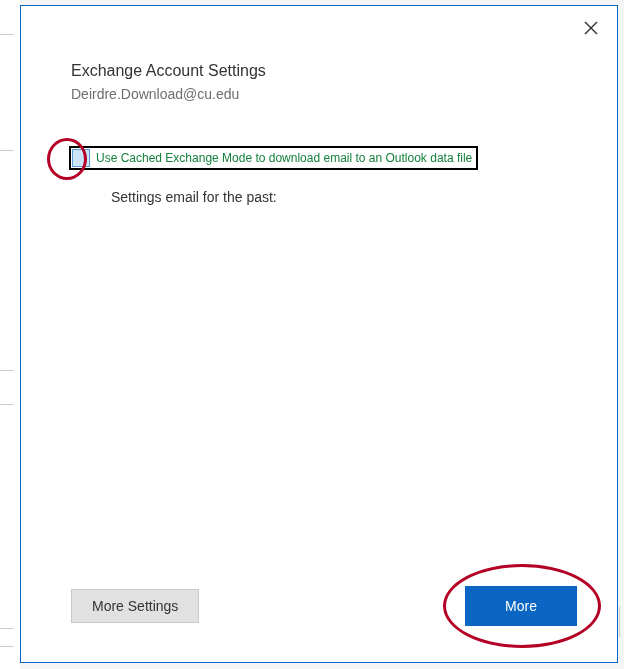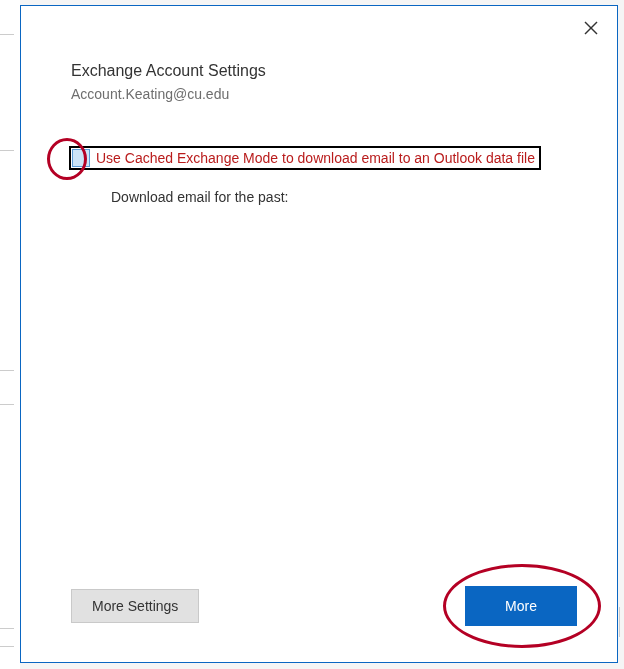--- a/index.html
+++ b/index.html
@@ -83,22 +83,22 @@
     .checkbox {
       width: 18px;
       height: 18px;
       background: #cce4f7;
       border: 1px solid #5a9bd5;
       margin-right: 6px;
       cursor: pointer;
       flex-shrink: 0;
     }
     .checkbox-label {
-      font-size: 14px;
-      color: #b91c1c;
+      font-size: 12px;
+      color: #15803d;
       white-space: nowrap;
     }
     .red-ellipse-checkbox {
       position: absolute;
       left: -24px;
       top: -10px;
       width: 40px;
       height: 42px;
       border: 3px solid #b40024;
       border-radius: 50%;
@@ -209,29 +209,29 @@
 
   <div class="close-btn">
     <svg viewBox="0 0 14 14">
       <line x1="1" y1="1" x2="13" y2="13" stroke="#333" stroke-width="1.4"></line>
       <line x1="13" y1="1" x2="1" y2="13" stroke="#333" stroke-width="1.4"></line>
     </svg>
   </div>
 
   <div class="content">
     <h1 class="title">Exchange Account Settings</h1>
-    <div class="subtitle">Account.Keating@cu.edu</div>
+    <div class="subtitle">Deirdre.Download@cu.edu</div>
 
     <div class="checkbox-row">
       <div class="red-ellipse-checkbox"></div>
       <div class="checkbox"></div>
       <span class="checkbox-label">Use Cached Exchange Mode to download email to an Outlook data file</span>
     </div>
 
-    <div class="download-label">Download email for the past:</div>
+    <div class="download-label">Settings email for the past:</div>
 
   </div>
 
   <div class="button-row">
     <button class="more-btn">More Settings</button>
     <div class="next-wrap">
       <div class="red-ellipse-next"></div>
       <button class="next-btn">More</button>
     </div>
   </div>

